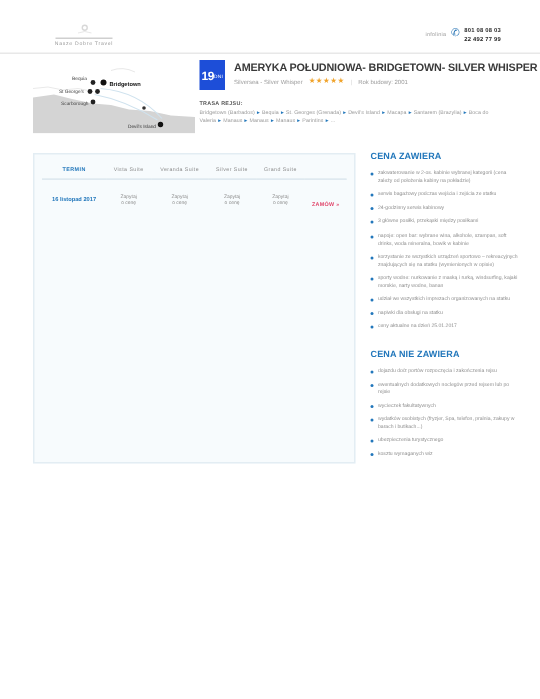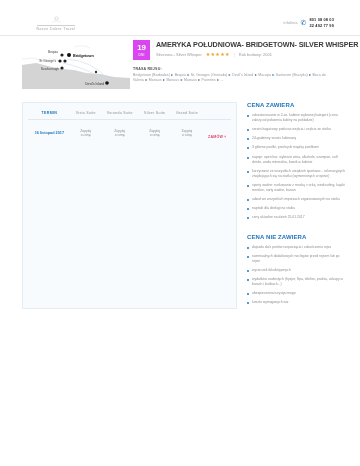--- a/index.html
+++ b/index.html
@@ -46,22 +46,22 @@
   .map-box {
     position:absolute; left: 22px; top: 3px;
     width: 108px; height: 50px;
     background: #ffffff; overflow: hidden;
   }
   .map-box svg { display:block; }
 
   .cruise-info { position:absolute; left: 133px; top: 4px; right: 4px; }
   .title-row { display:flex; align-items: flex-start; gap: 6px; }
   .date-badge {
-    width: 17px; height: 20px; background:#d946ef; color:#fff;
-    display:flex; flex-direction:column; align-items:center; justify-content:center;
+    width: 17px; height: 20px; background:#1d4ed8; color:#fff;
+    display:flex; flex-direction:row; align-items:center; justify-content:center;
     flex: 0 0 auto; padding-top:1px;
   }
   .date-badge .dnum { font-size: 8px; font-weight: bold; line-height: 1; letter-spacing:-.3px; }
   .date-badge .dmon { font-size: 3.2px; line-height: 1; margin-top: 1.5px; letter-spacing:.2px; }
   .title-text { padding-top: 1px; }
   .cruise-title {
     font-size: 7.2px; font-weight: bold; color: #3a3a3a;
     letter-spacing: -.1px; line-height: 1.05; white-space: nowrap;
   }
   .subtitle-row {

